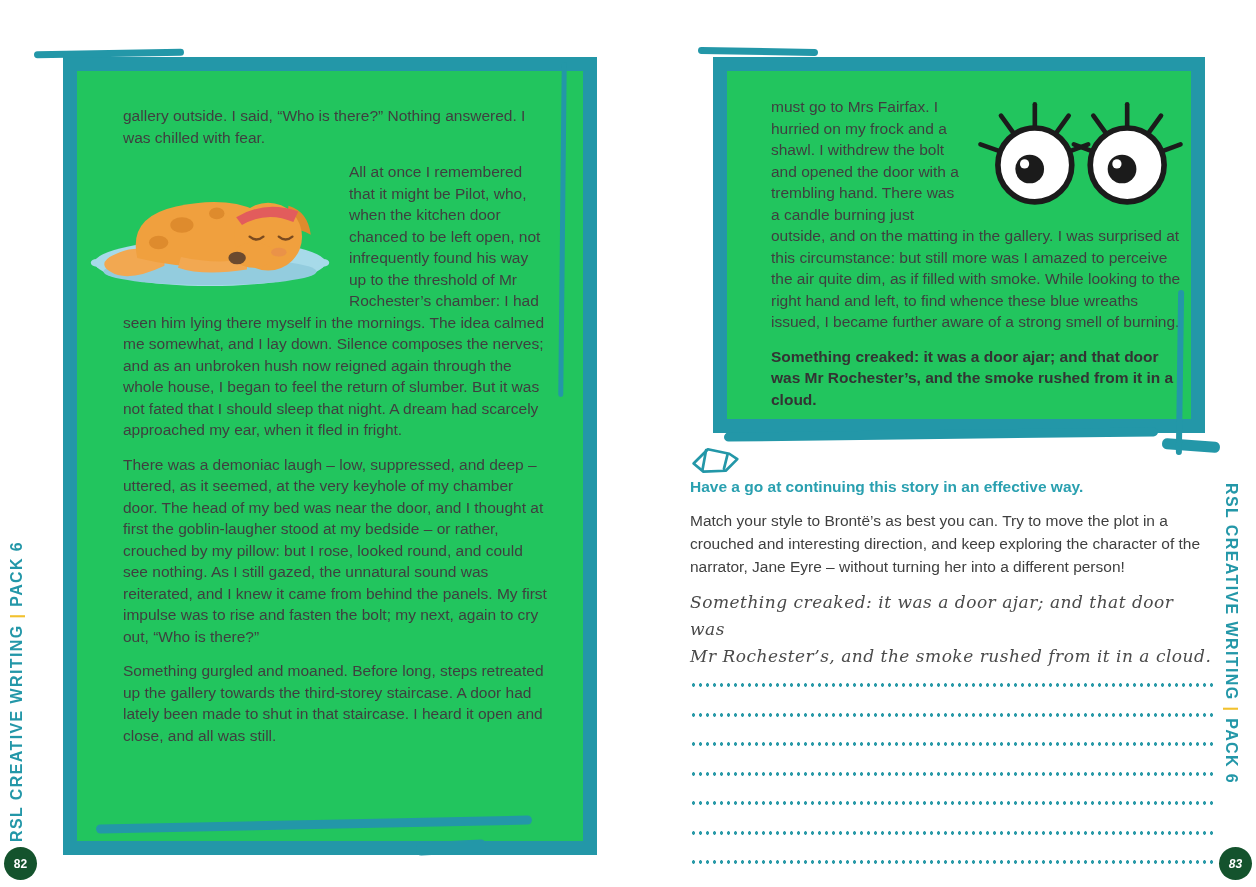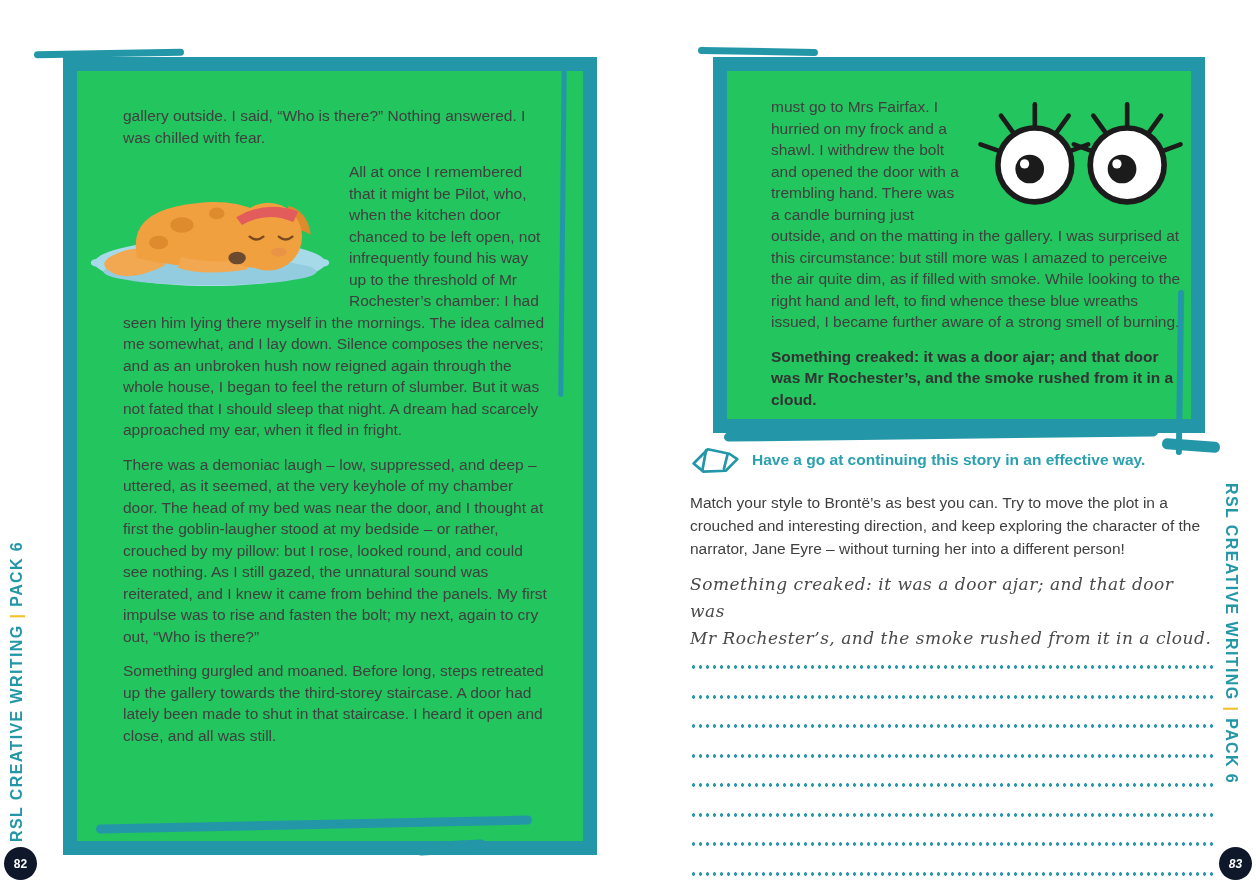--- a/index.html
+++ b/index.html
@@ -16,36 +16,36 @@
   .content{font-size:15.5px;line-height:21.5px;}
   .lcontent{padding:34px 34px 0 46px;}
   .rcontent{padding:25px 10px 0 44px;}
   .content p{margin:0 0 13px 0;}
   .boldp{font-weight:bold;color:#333;}
   .dogfloat{float:left;width:250px;height:126px;margin:2px 14px 14px -38px;}
   .eyesfloat{float:right;width:208px;height:118px;margin:-6px -4px 6px 10px;}
   .dogfloat svg,.eyesfloat svg{width:100%;height:100%;display:block;}
   
   .rlower{position:absolute;left:690px;top:442px;width:524px;}
-  .promptrow{display:flex;align-items:center;gap:12px;}
+  .promptrow{display:flex;flex-direction:column;}
   .prompt{color:#2AA0B0;font-weight:bold;font-size:15.5px;}
   .instructions{margin:13px 0 0 0;font-size:15.5px;line-height:23px;}
   .starter{margin-top:11px;font-family:"DejaVu Serif", serif;font-style:italic;
            font-size:17px;line-height:27px;letter-spacing:0.5px;color:#4A4A4A;}
   .lines{margin-top:13px;}
   .dotline{height:4px;margin-bottom:25.5px;
     background-image:radial-gradient(circle, #2A9AA8 1.6px, rgba(42,154,168,0) 1.9px);
     background-size:7px 4px;background-repeat:repeat-x;background-position:left center;}
   
   .sidebar{position:absolute;color:#2397A8;font-weight:bold;font-size:16px;
            letter-spacing:1.4px;white-space:nowrap;}
   .sidebar-left{left:8px;top:450px;height:392px;writing-mode:vertical-rl;transform:rotate(180deg);}
   .sidebar-right{left:1222px;top:483px;height:370px;writing-mode:vertical-rl;}
   .pipe{color:#F2C12E;}
-  .pagecircle{position:absolute;width:33px;height:33px;border-radius:50%;background:#0f172a;
+  .pagecircle{position:absolute;width:33px;height:33px;border-radius:50%;background:#14532d;
     color:#fff;font-size:12px;font-weight:bold;display:flex;align-items:center;justify-content:center;}
   .circle-left{left:4px;top:847px;}
   .circle-right{left:1219px;top:847px;font-style:italic;}
 </style>
 </head>
 <body>
 
 <div class="frame frame-left">
   <div class="content lcontent">
     <p>gallery outside. I said, “Who is there?” Nothing answered. I was chilled with fear.</p>

